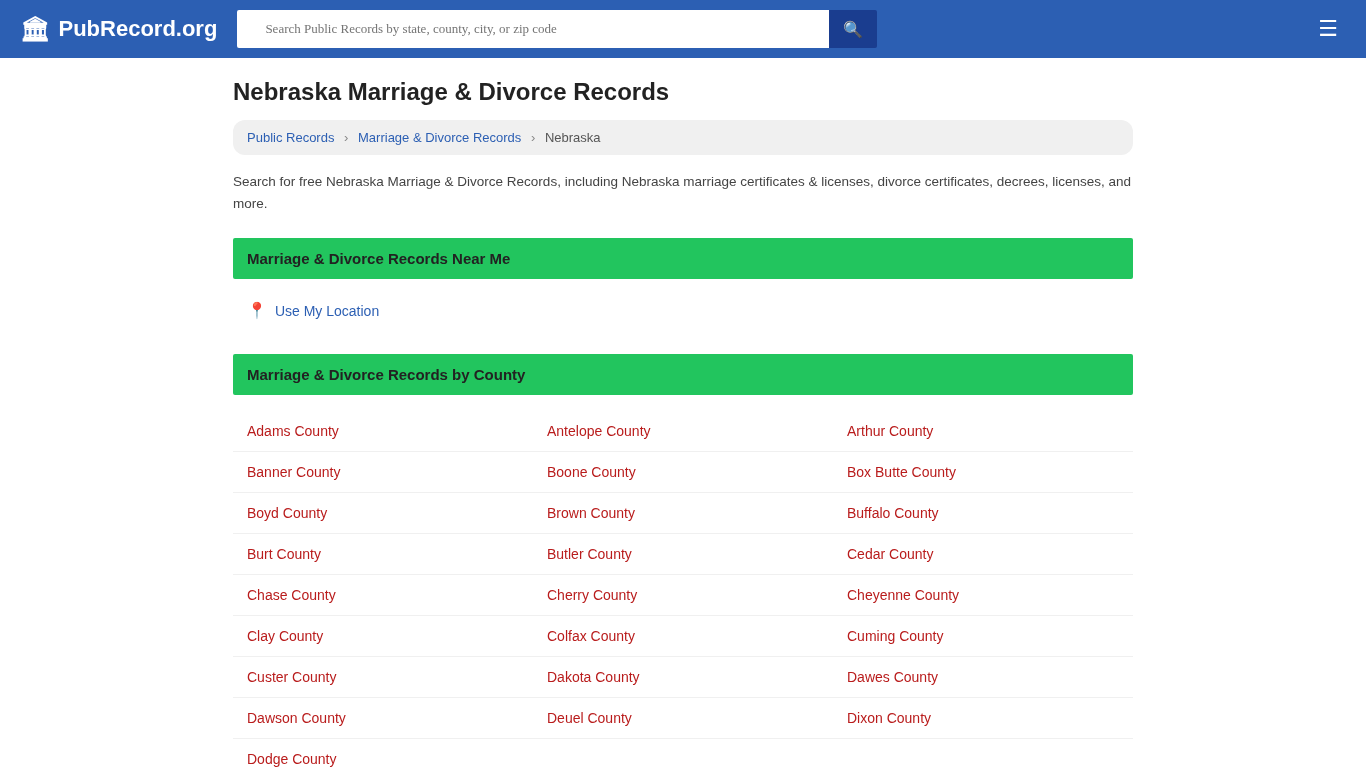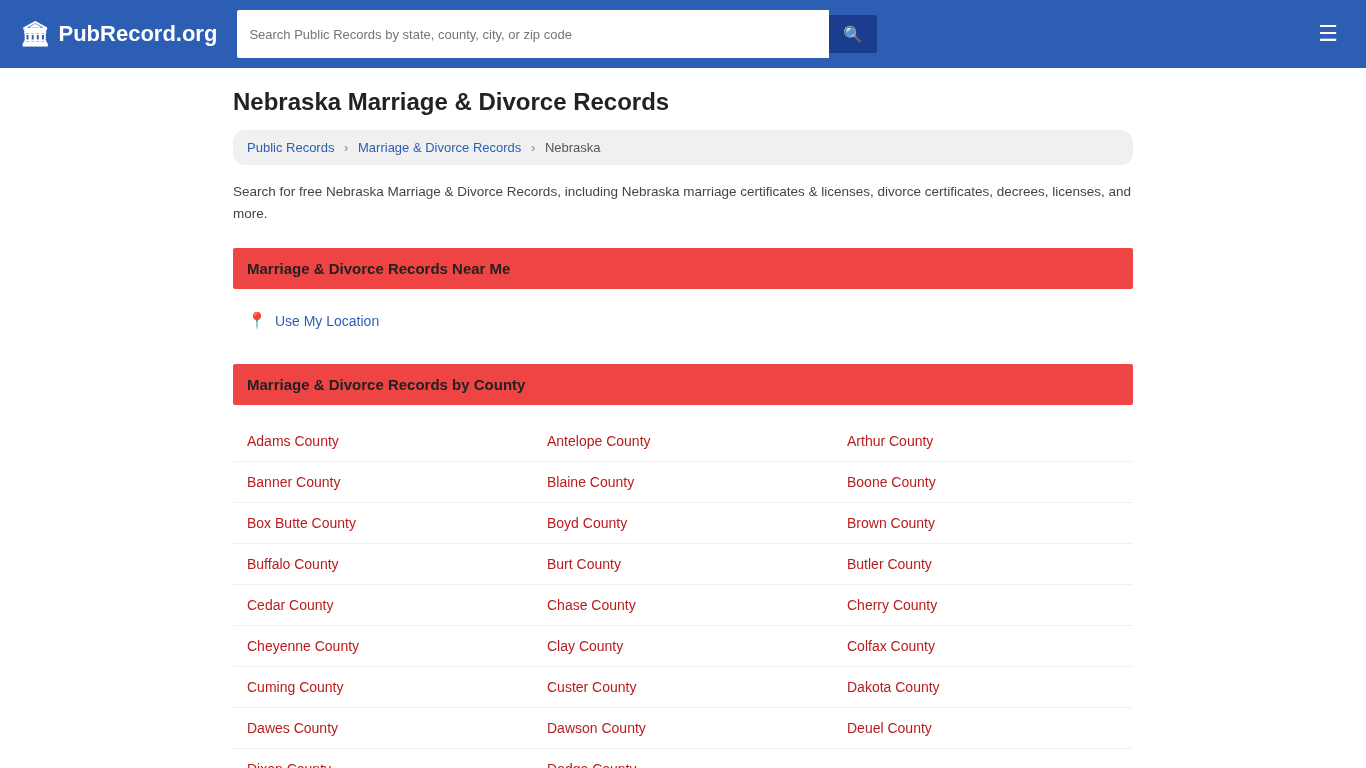--- a/index.html
+++ b/index.html
@@ -27,26 +27,27 @@
       color: #fff;
     }
     #search-container {
       flex: 1;
       display: flex;
       align-items: center;
       max-width: 640px;
     }
     #search-input {
       flex: 1;
-      padding: 8px 12px;
+      padding: 8px 28px;
       border: none;
       border-radius: 2px 0 0 2px;
       font-size: 13px;
       outline: none;
-      height: 48px;
+      height: 38px;
+      font-family: Liberation Serif, serif;
     }
     #search-button {
       background: #1a3d8f;
       border: none;
       padding: 0 14px;
       height: 38px;
       cursor: pointer;
       color: #fff;
       font-size: 16px;
       border-radius: 0 2px 2px 0;
@@ -92,21 +93,21 @@
     .breadcrumb-separator { margin: 0 6px; color: #888; }
 
     #description {
       font-size: 13.5px;
       color: #444;
       line-height: 1.6;
       margin-bottom: 24px;
     }
 
     .section-header {
-      background: #ef4444;
+      background: #22c55e;
       padding: 12px 14px;
       font-size: 15px;
       font-weight: bold;
       color: #222;
       border-radius: 2px;
       margin-bottom: 16px;
     }
 
     #location-section {
       margin-bottom: 28px;
@@ -185,21 +186,20 @@
     </button>
   </div>
 
   <div id="county-section">
     <div class="section-header">Marriage &amp; Divorce Records by County</div>
     <div id="county-grid">
     <div class="county-item"><a href="#">Adams County</a></div>
         <div class="county-item"><a href="#">Antelope County</a></div>
         <div class="county-item"><a href="#">Arthur County</a></div>
         <div class="county-item"><a href="#">Banner County</a></div>
-        <div class="county-item"><a href="#">Blaine County</a></div>
         <div class="county-item"><a href="#">Boone County</a></div>
         <div class="county-item"><a href="#">Box Butte County</a></div>
         <div class="county-item"><a href="#">Boyd County</a></div>
         <div class="county-item"><a href="#">Brown County</a></div>
         <div class="county-item"><a href="#">Buffalo County</a></div>
         <div class="county-item"><a href="#">Burt County</a></div>
         <div class="county-item"><a href="#">Butler County</a></div>
         <div class="county-item"><a href="#">Cedar County</a></div>
         <div class="county-item"><a href="#">Chase County</a></div>
         <div class="county-item"><a href="#">Cherry County</a></div>

